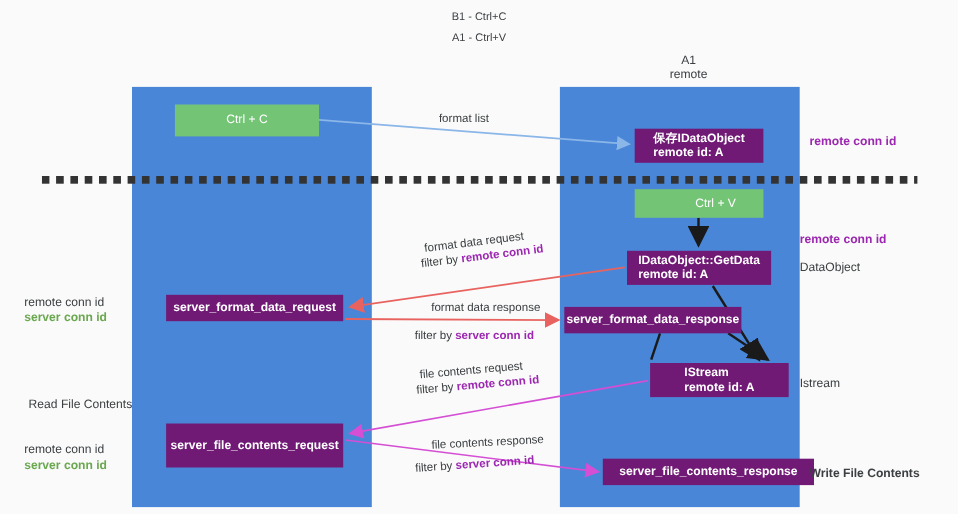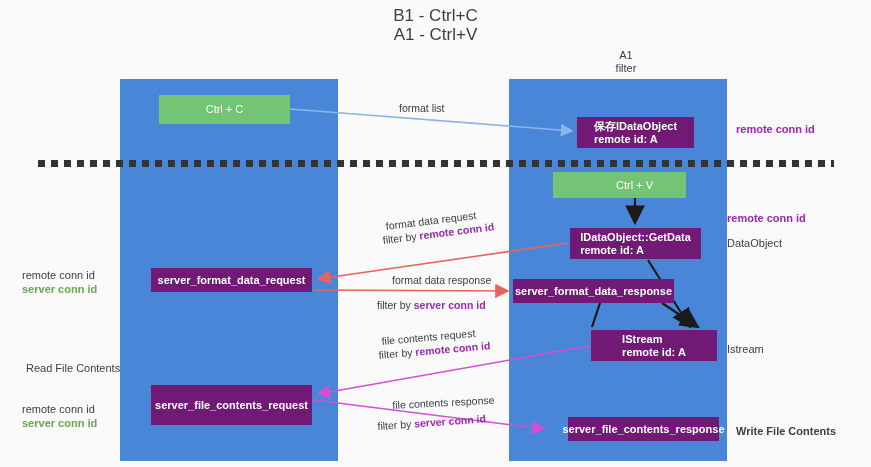--- a/index.html
+++ b/index.html
@@ -7,21 +7,21 @@
     width:871px;height:467px;
     background:#fafafa;
     font-family:"Liberation Sans", sans-serif;
     overflow:hidden;
   }
   #stage{position:relative;width:871px;height:467px;}
 
   
   .title{
     position:absolute;left:0;right:0;top:6px;
-    text-align:center;color:#3c4043;font-size:17px;line-height:19px;
+    text-align:center;color:#3c4043;font-size:10px;line-height:19px;
     white-space:pre-line;
   }
   .lane-title{
     position:absolute;text-align:center;color:#3c4043;
     font-size:11px;line-height:13px;white-space:pre-line;
   }
   #lane-title-b1{left:148px;top:49px;width:136px;}
   #lane-title-a1{left:540px;top:49px;width:172px;}
 
   
@@ -40,27 +40,27 @@
   .node{
     position:absolute;display:flex;align-items:center;justify-content:center;
     text-align:left;color:#ffffff;font-size:11px;line-height:13px;
     white-space:pre-line;box-sizing:border-box;padding:2px 4px;
   }
   .green{background:#74c476;}
   .orange{background:#701a75;font-weight:bold;}
 
   #n-ctrlc{left:159px;top:95px;width:131px;height:29px;}
   #n-dataobject{left:577px;top:117px;width:117px;height:31px;}
-  #n-ctrlv{left:553px;top:172px;width:133px;height:26px;padding-left:34px;}
+  #n-ctrlv{left:577px;top:172px;width:117px;height:26px;padding-left:34px;}
   #n-getdata{left:570px;top:228px;width:131px;height:31px;}
   #n-sfdreq{left:151px;top:268px;width:161px;height:24px;}
   #n-sfdresp{left:513px;top:279px;width:161px;height:24px;}
   #n-istream{left:591px;top:330px;width:126px;height:31px;}
   #n-sfcreq{left:151px;top:385px;width:161px;height:40px;}
-  #n-sfcresp{left:548px;top:417px;width:151px;height:24px;margin-left:20px;}
+  #n-sfcresp{left:548px;top:417px;width:192px;height:24px;}
 
   
   .ann{position:absolute;font-size:11px;line-height:14px;color:#3c4043;white-space:nowrap;}
   .ann.purple{color:#9c27b0;font-weight:bold;}
 
   #ann-remote-1{left:736px;top:122px;}
   #ann-remote-2{left:727px;top:211px;}
   #ann-dataobject{left:727px;top:236px;}
   #ann-istream{left:727px;top:342px;}
   #ann-write{left:736px;top:424px;font-weight:bold;}
@@ -94,21 +94,21 @@
 
 <div id="stage">
 
   <div class="title">B1 - Ctrl+C
 A1 - Ctrl+V</div>
 
   <div class="lane" id="lane-b1"></div>
   <div class="lane" id="lane-a1"></div>
 
   <div class="lane-title" id="lane-title-a1">A1
-filter</div>
+remote</div>
 
   <div id="divider"></div>
 
   <svg id="wires" viewBox="0 0 871 467">
     <defs>
       <marker id="ah-blue" markerWidth="8" markerHeight="8" refX="7" refY="4" orient="auto">
         <path d="M0,0 L8,4 L0,8 z" fill="#8ab6e8"></path>
       </marker>
       <marker id="ah-red" markerWidth="9" markerHeight="9" refX="8" refY="4.5" orient="auto">
         <path d="M0,0 L9,4.5 L0,9 z" fill="#e8635f"></path>

